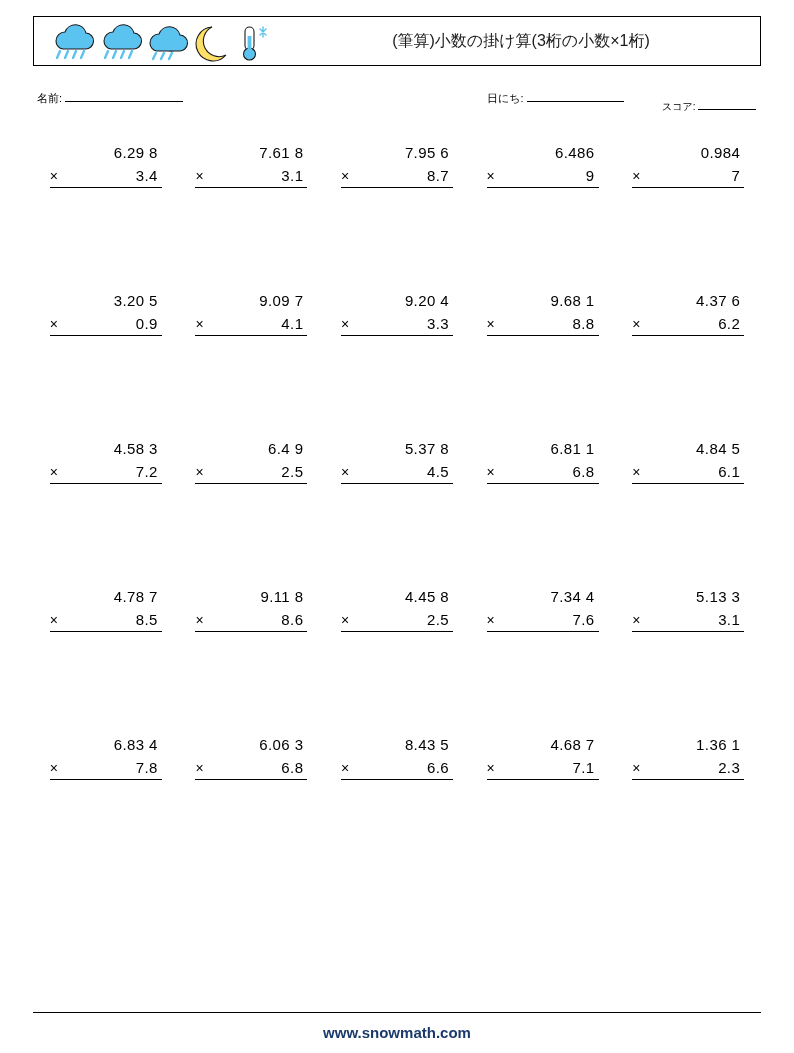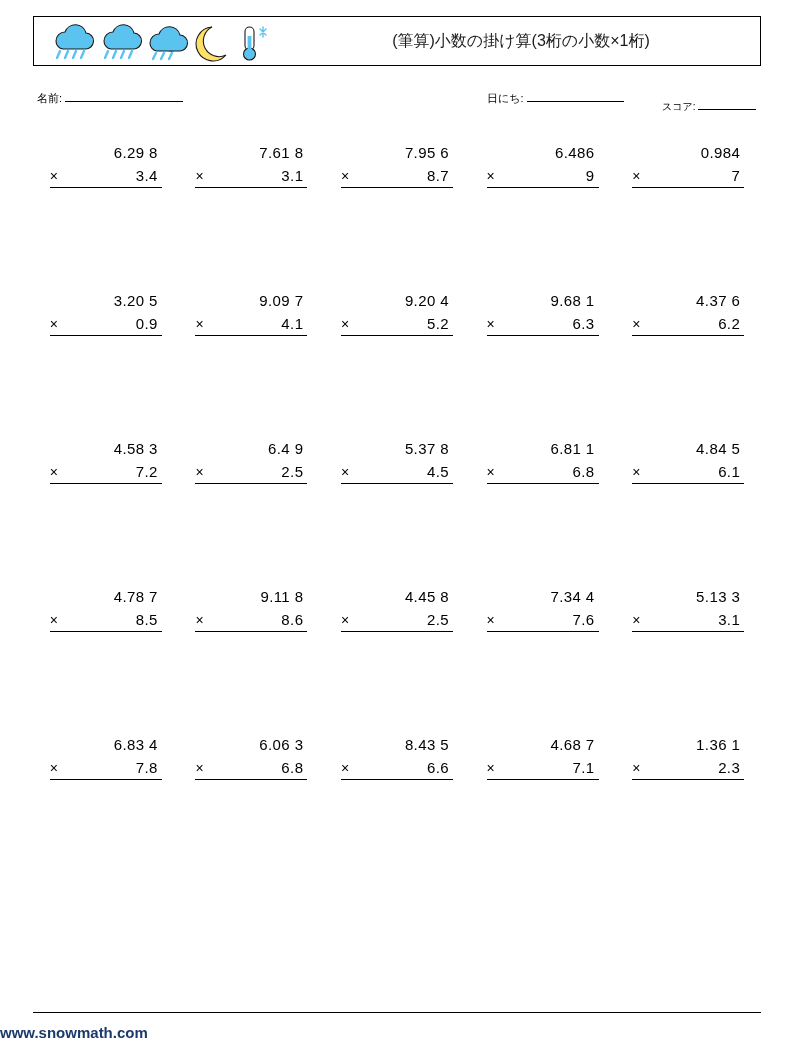--- a/index.html
+++ b/index.html
@@ -139,21 +139,21 @@
     left: 33px;
     top: 1012px;
     width: 728px;
     border-top: 1px solid #000000;
   }
   .footer-text {
     position: absolute;
     left: 0;
     top: 1024px;
     width: 794px;
-    text-align: left;
+    text-align: center;
     font-size: 15px;
     font-weight: bold;
     color: #1b3a6b;
   }
 </style>
 </head>
 <body>
 
 <div class="page">
 
@@ -309,34 +309,34 @@
         </div>
       </div>
     <div class="cell">
         <div class="prob">
           <div class="prob-row">
             <span class="op"></span>
             <span class="num">9.20 4</span>
           </div>
           <div class="prob-row">
             <span class="op">×</span>
-            <span class="num">5.2</span>
+            <span class="num">3.3</span>
           </div>
           <div class="rule"></div>
         </div>
       </div>
     <div class="cell">
         <div class="prob">
           <div class="prob-row">
             <span class="op"></span>
             <span class="num">9.68 1</span>
           </div>
           <div class="prob-row">
             <span class="op">×</span>
-            <span class="num">6.3</span>
+            <span class="num">8.8</span>
           </div>
           <div class="rule"></div>
         </div>
       </div>
     <div class="cell">
         <div class="prob">
           <div class="prob-row">
             <span class="op"></span>
             <span class="num">4.37 6</span>
           </div>

